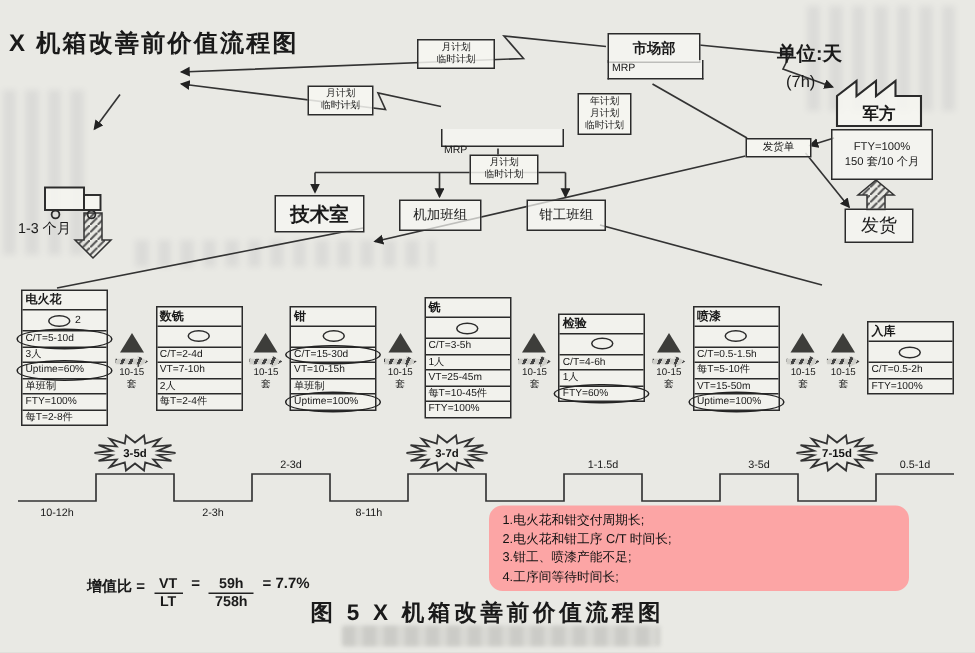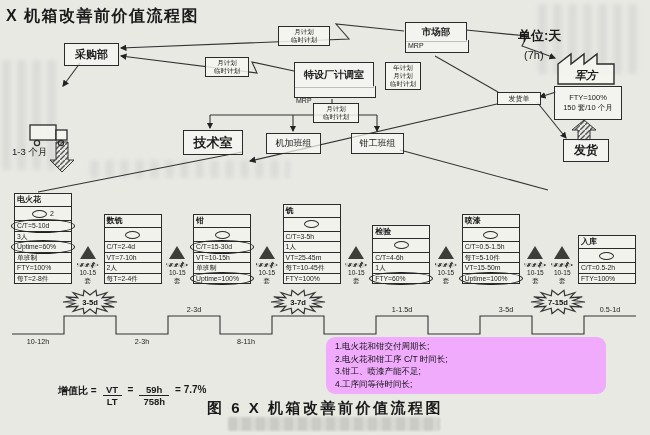--- a/index.html
+++ b/index.html
@@ -1,32 +1,32 @@
 <!DOCTYPE html>
 <html><head>
 <meta charset="utf-8">
 <style>
   html,body{margin:0;padding:0;background:#d8d8d4;}
   .canvas{position:relative;width:650px;height:435px;background:#e9e9e4;overflow:hidden;
           font-family:"Liberation Sans","DejaVu Sans",sans-serif;color:#1a1a1a;}
   .bleed{position:absolute;filter:blur(2px);opacity:.09;z-index:0;
          background:repeating-linear-gradient(90deg,#556 0 9px,transparent 9px 15px);}
   svg.overlay{position:absolute;left:0;top:0;z-index:1;}
-  .title{position:absolute;left:6px;top:6px;font-size:16px;font-weight:bold;letter-spacing:1.5px;z-index:2;}
+  .title{position:absolute;left:6px;top:19px;font-size:16px;font-weight:bold;letter-spacing:1.5px;z-index:2;}
   .vbox{position:absolute;border:1.4px solid #2b2b2b;background:rgba(247,247,242,.72);
         display:flex;align-items:center;justify-content:center;z-index:2;}
   .tag{position:absolute;border:1px solid #2b2b2b;background:rgba(247,247,242,.85);
        font-size:6.5px;line-height:8px;text-align:center;padding:1px 2px;z-index:2;}
   .mrpstrip{position:absolute;border:1px solid #2b2b2b;border-top:none;background:rgba(247,247,242,.72);
             font-size:7px;line-height:11px;padding-left:2px;z-index:2;}
   .factory{position:absolute;z-index:2;}
-  .factory .flabel{position:absolute;left:0;right:0;bottom:3px;text-align:center;font-weight:bold;font-style:italic;}
+  .factory .flabel{position:absolute;left:0;right:0;bottom:3px;text-align:center;font-weight:bold;}
   .freetext{position:absolute;z-index:2;}
   .process-row{position:absolute;left:14px;top:193px;width:622px;display:flex;
-               align-items:flex-end;justify-content:space-between;z-index:2;}
+               align-items:center;justify-content:space-between;z-index:2;}
   .proc{width:58px;border:1.3px solid #2b2b2b;background:rgba(248,248,243,.6);box-sizing:border-box;}
   .proc-h{font-size:8px;font-weight:bold;border-bottom:1px solid #2b2b2b;padding:1px 2px;
           height:10px;line-height:10px;overflow:hidden;}
   .proc-icon{height:13px;border-bottom:1px solid #2b2b2b;display:flex;align-items:center;
              justify-content:center;gap:3px;font-size:7px;}
   .op-ell{width:13px;height:6px;border:1.2px solid #2b2b2b;border-radius:50%;}
   .proc-row{position:relative;font-size:6.8px;line-height:9.5px;height:9.5px;
             border-bottom:1px solid #2b2b2b;padding:0 2px;white-space:nowrap;}
   .proc-row:last-child{border-bottom:none;}
   .oval{position:absolute;left:-4px;right:-4px;top:-2px;bottom:-2px;border:1.4px solid #232323;
@@ -36,21 +36,21 @@
            border-bottom:13px solid #3d3d3a;}
   .inv-arrow{width:22px;height:8px;margin-top:2px;
              background:repeating-linear-gradient(115deg,#444 0 2px,#cfcfca 2px 5px);
              clip-path:polygon(0 28%,68% 28%,68% 0,100% 50%,68% 100%,68% 72%,0 72%);}
   .inv-qty,.inv-unit{font-size:6.5px;line-height:7.5px;}
   svg.timeline{position:absolute;left:0;top:286px;z-index:1;}
   .formula{position:absolute;left:58px;top:349px;display:flex;align-items:flex-start;gap:6px;
            font-size:10px;z-index:2;font-weight:bold;margin-top:35px;}
   .frac{display:inline-flex;flex-direction:column;align-items:center;font-size:9.5px;line-height:11px;}
   .frac .den{border-top:1.2px solid #222;padding:0 4px;}
-  .note{position:absolute;left:326px;top:337px;width:280px;height:57px;background:#f0abfc;
+  .note{position:absolute;left:326px;top:337px;width:280px;height:57px;background:#fca5a5;
         border-radius:9px;padding:3px 9px;box-sizing:border-box;z-index:3;}
   .note div{font-size:8.5px;line-height:12.5px;color:#121212;}
   .caption{position:absolute;left:0;right:0;top:399px;text-align:center;font-size:15px;
            font-weight:bold;letter-spacing:2.5px;z-index:3;}
   .wm{position:absolute;left:228px;top:417px;width:212px;height:14px;opacity:.5;filter:blur(1.3px);
       background:repeating-linear-gradient(90deg,#aeaeaa 0 9px,#c8c8c3 9px 14px);z-index:2;border-radius:2px;}
 </style>
 </head>
 <body>
 
@@ -85,59 +85,57 @@
       <line x1="210" y1="115" x2="210" y2="128" marker-end="url(#arr)"></line>
       <line x1="293" y1="115" x2="293" y2="131" marker-end="url(#arr)"></line>
       <line x1="377" y1="115" x2="377" y2="131" marker-end="url(#arr)"></line>
     </g>
     <polygon points="56,142 68,142 68,160 74,160 62,172 50,160 56,160" fill="url(#hatch)" stroke="#333" stroke-width="1"></polygon>
     <polygon points="578,140 590,140 590,130 596,130 584,120 572,130 578,130" fill="url(#hatch)" stroke="#333" stroke-width="1"></polygon>
   </svg>
 
   <div class="title">X 机箱改善前价值流程图</div>
 
-  <div class="vbox" style="left:64px;top:43px;width:53px;height:21px;font-size:11px;font-weight:bold;">采购部</div>
 
 
   <svg class="freetext" style="left:28px;top:122px;" width="46" height="28">
     <rect x="2" y="3" width="26" height="15" fill="rgba(247,247,242,.8)" stroke="#2b2b2b" stroke-width="1.3"></rect>
     <rect x="28" y="8" width="11" height="10" fill="rgba(247,247,242,.8)" stroke="#2b2b2b" stroke-width="1.3"></rect>
     <circle cx="9" cy="21" r="2.6" fill="none" stroke="#2b2b2b" stroke-width="1.2"></circle>
     <circle cx="33" cy="21" r="2.6" fill="none" stroke="#2b2b2b" stroke-width="1.2"></circle>
   </svg>
   <div class="freetext" style="left:12px;top:146px;font-size:9.5px;">1-3 个月</div>
 
   <div class="vbox" style="left:405px;top:22px;width:60px;height:18px;font-size:9.5px;font-weight:bold;">市场部</div>
   <div class="mrpstrip" style="left:405px;top:40px;width:60px;height:12px;">MRP</div>
 
   <div class="tag" style="left:278px;top:26px;width:46px;"><span>月计划</span><br><span>临时计划</span></div>
   <div class="tag" style="left:205px;top:57px;width:38px;"><span>月计划</span><br><span>临时计划</span></div>
   <div class="tag" style="left:385px;top:62px;width:30px;"><span>年计划</span><br><span>月计划</span><br><span>临时计划</span></div>
   <div class="tag" style="left:313px;top:103px;width:40px;"><span>月计划</span><br><span>临时计划</span></div>
 
-  <div class="vbox" style="left:294px;top:62px;width:78px;height:24px;font-size:10px;font-weight:bold;">特设厂计调室</div>
   <div class="mrpstrip" style="left:294px;top:86px;width:78px;height:11px;"></div>
   <div class="freetext" style="left:296px;top:97px;font-size:7px;">MRP</div>
 
   <div class="freetext" style="left:518px;top:27px;font-size:13px;font-weight:bold;">单位:天</div>
   <div class="freetext" style="left:524px;top:49px;font-size:11px;">(7h)</div>
 
   <div class="factory" style="left:556px;top:48px;width:60px;height:38px;">
     <svg width="60" height="38">
         <path d="M2,36 V16 L15,6 V16 L28,6 V16 L41,6 V16 H58 V36 Z" fill="rgba(247,247,242,.8)" stroke="#2b2b2b" stroke-width="1.4"></path>
       </svg>
     <div class="flabel" style="font-size:11px;">军方</div>
   </div>
   <div class="vbox" style="left:554px;top:86px;width:66px;height:32px;flex-direction:column;font-size:7.5px;line-height:10px;">
     <span>FTY=100%</span>
     <span>150 套/10 个月</span>
   </div>
 
   <div class="tag" style="left:497px;top:92px;width:38px;line-height:9px;font-size:7px;">发货单</div>
-  <div class="vbox" style="left:563px;top:139px;width:44px;height:21px;font-size:12px;font-weight:bold;">发货</div>
+  <div class="vbox" style="left:563px;top:139px;width:44px;height:21px;font-size:12px;font-weight:normal;">发货</div>
 
   <div class="vbox" style="left:266px;top:133px;width:53px;height:19px;font-size:9px;">机加班组</div>
   <div class="vbox" style="left:183px;top:130px;width:58px;height:23px;font-size:13px;font-weight:bold;">技术室</div>
   <div class="vbox" style="left:351px;top:133px;width:51px;height:19px;font-size:9px;">钳工班组</div>
 
   <div class="process-row" id="process-row">
       <div class="proc">
         <div class="proc-h">电火花</div>
         <div class="proc-icon">
           <span class="op-ell"></span>
@@ -285,16 +283,16 @@
     <span>= 7.7%</span>
   </div>
 
   <div class="note" id="note-box">
       <div>1.电火花和钳交付周期长;</div>
       <div>2.电火花和钳工序 C/T 时间长;</div>
       <div>3.钳工、喷漆产能不足;</div>
       <div>4.工序间等待时间长;</div>
     </div>
 
-  <div class="caption">图 6  X 机箱改善前价值流程图</div>
+  <div class="caption">图 5  X 机箱改善前价值流程图</div>
   <div class="wm"></div>
 
 </div>
 
 </body></html>

